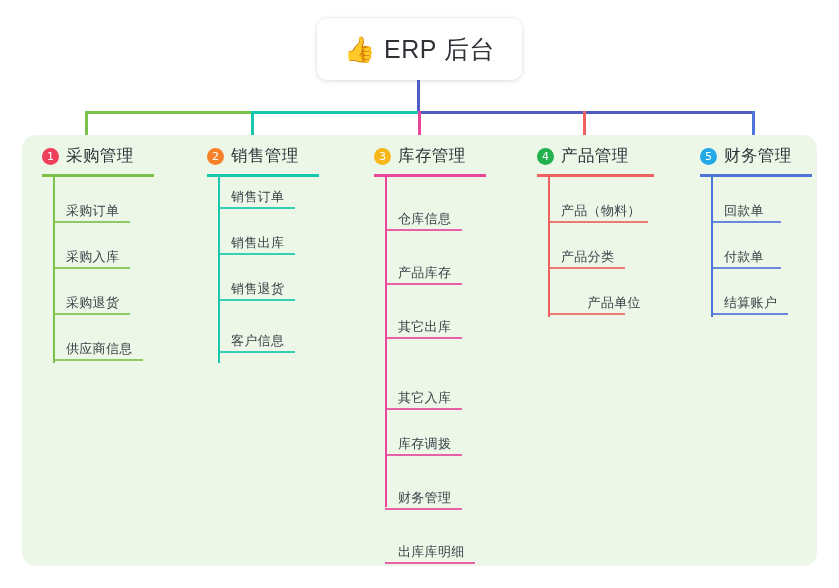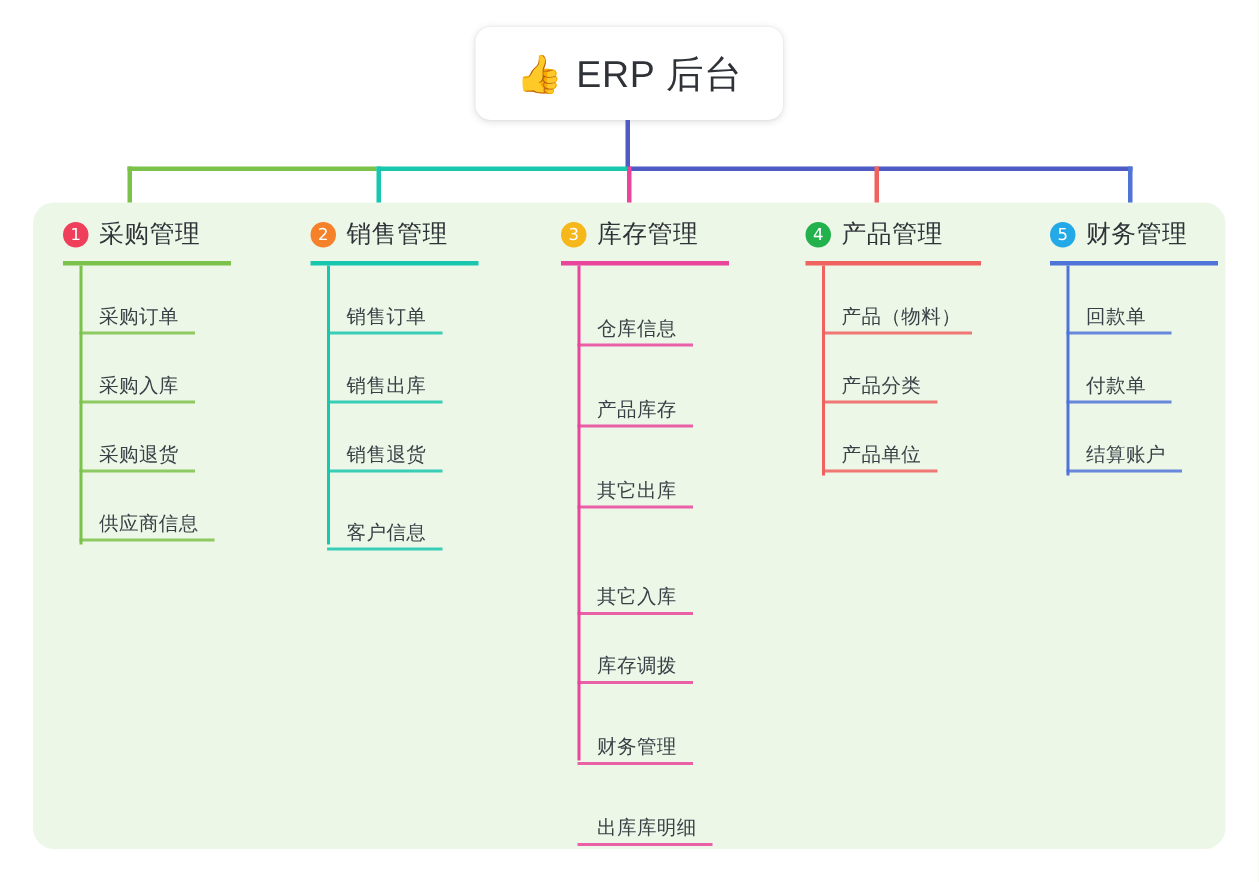--- a/index.html
+++ b/index.html
@@ -129,21 +129,21 @@
           </div>
         </div>
         <div class="col" style="left: 185px;">
           <div class="col-head">
             <span class="badge" style="background: rgb(245, 130, 42);">2</span>
             <span class="col-title">销售管理</span>
           </div>
           <div class="col-underline" style="width: 112px; background: rgb(24, 199, 173);"></div>
           <div class="items">
             <div class="spine" style="height: 186px; background: rgb(24, 199, 173);"></div>
-            <div class="item" style="height: 46px;">
+            <div class="item" style="height: 32px;">
               <span class="item-label">销售订单</span>
               <div class="item-underline" style="width: 77px; background: rgb(24, 199, 173); opacity: 0.85;"></div>
             </div>
             <div class="item" style="height: 46px;">
               <span class="item-label">销售出库</span>
               <div class="item-underline" style="width: 77px; background: rgb(24, 199, 173); opacity: 0.85;"></div>
             </div>
             <div class="item" style="height: 46px;">
               <span class="item-label">销售退货</span>
               <div class="item-underline" style="width: 77px; background: rgb(24, 199, 173); opacity: 0.85;"></div>
@@ -201,21 +201,21 @@
           <div class="items">
             <div class="spine" style="height: 140px; background: rgb(240, 98, 95);"></div>
             <div class="item" style="height: 46px;">
               <span class="item-label">产品（物料）</span>
               <div class="item-underline" style="width: 100px; background: rgb(240, 98, 95); opacity: 0.85;"></div>
             </div>
             <div class="item" style="height: 46px;">
               <span class="item-label">产品分类</span>
               <div class="item-underline" style="width: 77px; background: rgb(240, 98, 95); opacity: 0.85;"></div>
             </div>
-            <div class="item" style="height: 46px;">
+            <div class="item" style="height: 46px; justify-content: flex-end;">
               <span class="item-label">产品单位</span>
               <div class="item-underline" style="width: 77px; background: rgb(240, 98, 95); opacity: 0.85;"></div>
             </div>
           </div>
         </div>
         <div class="col" style="left: 678px;">
           <div class="col-head">
             <span class="badge" style="background: rgb(36, 169, 232);">5</span>
             <span class="col-title">财务管理</span>
           </div>

